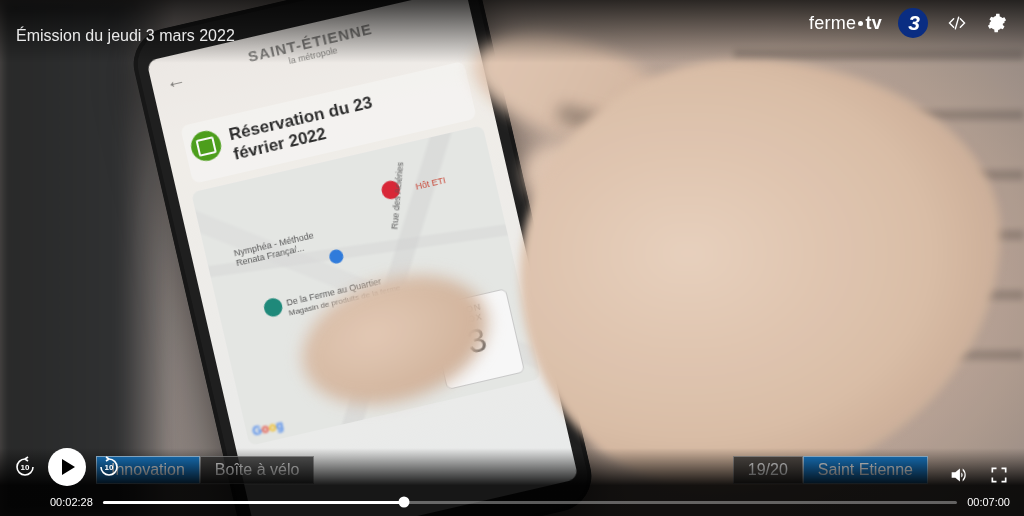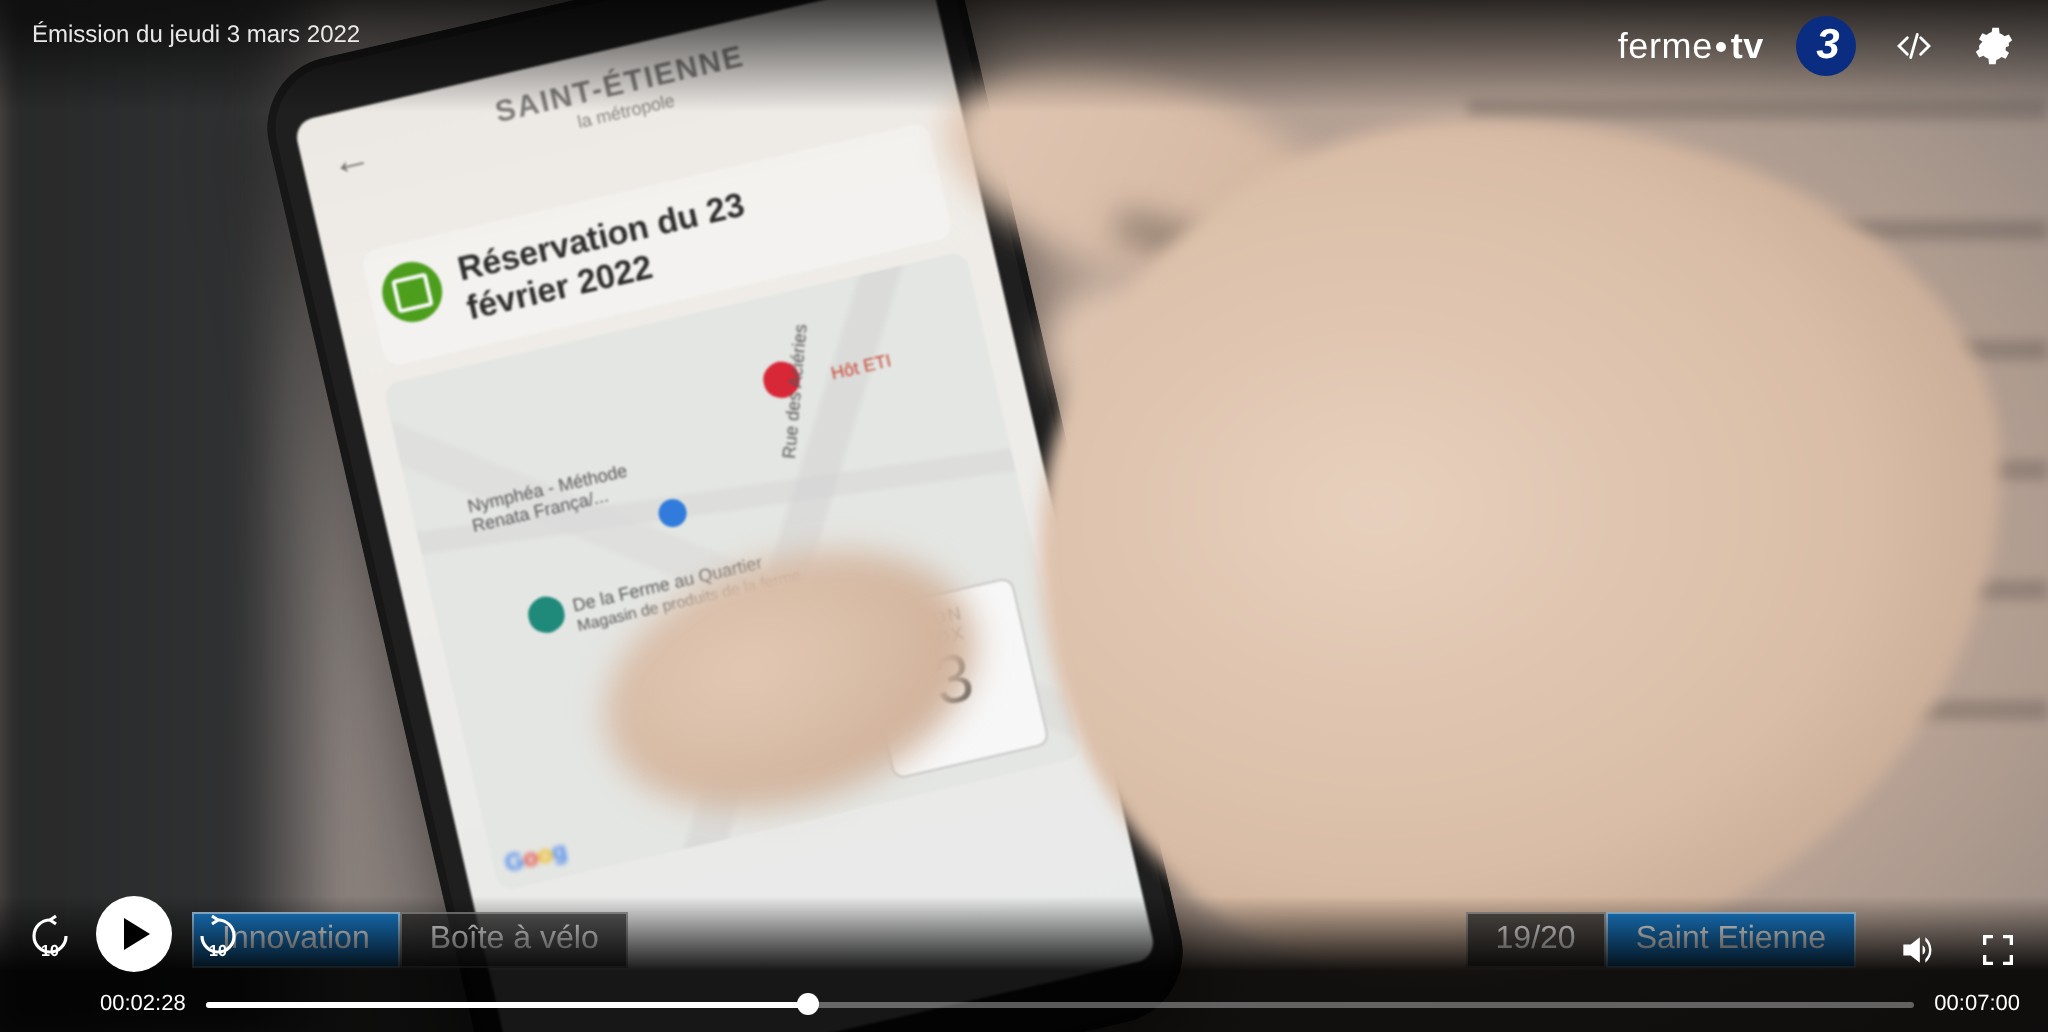--- a/index.html
+++ b/index.html
@@ -142,21 +142,21 @@
 
   
   .top-overlay {
     position: absolute; left:0;right:0;top:0;
     padding: 8px 16px 18px;
     background: linear-gradient(180deg, rgba(0,0,0,.75), rgba(0,0,0,0));
     color:#fff; z-index:20;
     display:flex; justify-content:space-between; align-items:flex-start;
   }
   .title-block .title{font-size:18px;font-weight:700;}
-  .title-block .subtitle{font-size:12px;opacity:.9;margin-top:2px;}
+  .title-block .subtitle{font-size:16px;opacity:.9;margin-top:19px;}
   .top-right{display:flex;align-items:center;gap:18px;}
   .brand{font-size:18px;font-weight:400;letter-spacing:.3px;}
   .brand b{font-weight:700;}
   .brand .dot{display:inline-block;width:5px;height:5px;background:#fff;border-radius:50%;vertical-align:middle;margin:0 2px;}
   .channel-badge{width:30px;height:30px;border-radius:50%;background:#0a2d82;display:flex;align-items:center;justify-content:center;margin-left:-2px;}
   .channel-badge span{color:#fff;font-size:21px;font-weight:700;font-style:italic;transform:translateX(1px);}
   .top-icon{width:22px;height:22px;display:flex;align-items:center;justify-content:center;cursor:pointer;}
   .top-icon svg{fill:#fff;}
 
   
@@ -173,21 +173,21 @@
   
   .player-bar{
     position:absolute;left:0;right:0;bottom:0;z-index:30;
     height:68px;
     background:linear-gradient(180deg,rgba(0,0,0,0),rgba(0,0,0,.9) 55%);
     color:#fff;
   }
   .controls-row{
     position:absolute;left:12px;bottom:30px;display:flex;align-items:center;gap:10px;
   }
-  .skip{width:26px;height:26px;display:flex;align-items:flex-end;justify-content:center;cursor:pointer;position:relative;}
+  .skip{width:26px;height:26px;display:flex;align-items:center;justify-content:center;cursor:pointer;position:relative;}
   .skip svg{stroke:#fff;fill:none;stroke-width:1.6;}
   .skip .num{position:absolute;font-size:8px;font-weight:600;}
   .play-btn{
     width:38px;height:38px;border-radius:50%;background:#fff;cursor:pointer;
     display:flex;align-items:center;justify-content:center;
   }
   .play-btn::after{
     content:"";border-left:13px solid #000;border-top:8px solid transparent;border-bottom:8px solid transparent;margin-left:3px;
   }
   .controls-right{position:absolute;right:14px;bottom:30px;display:flex;align-items:center;gap:18px;}

